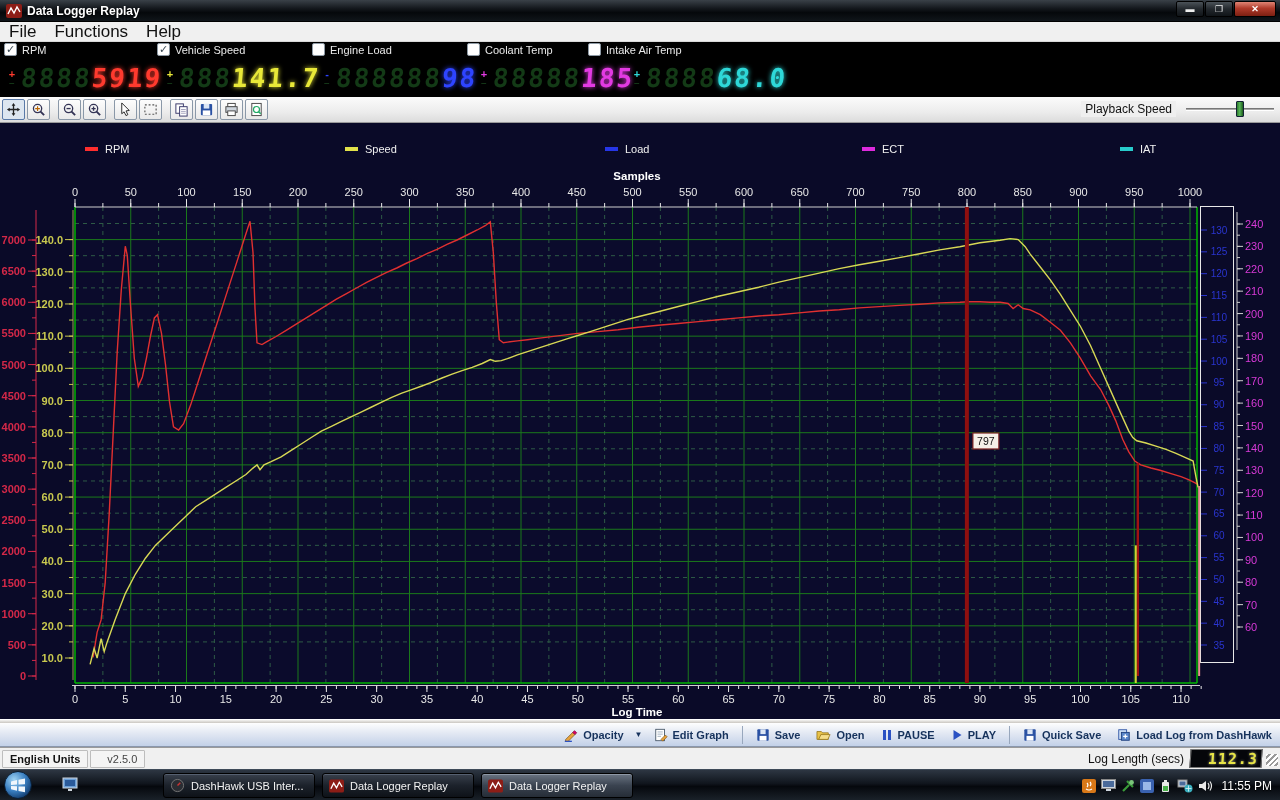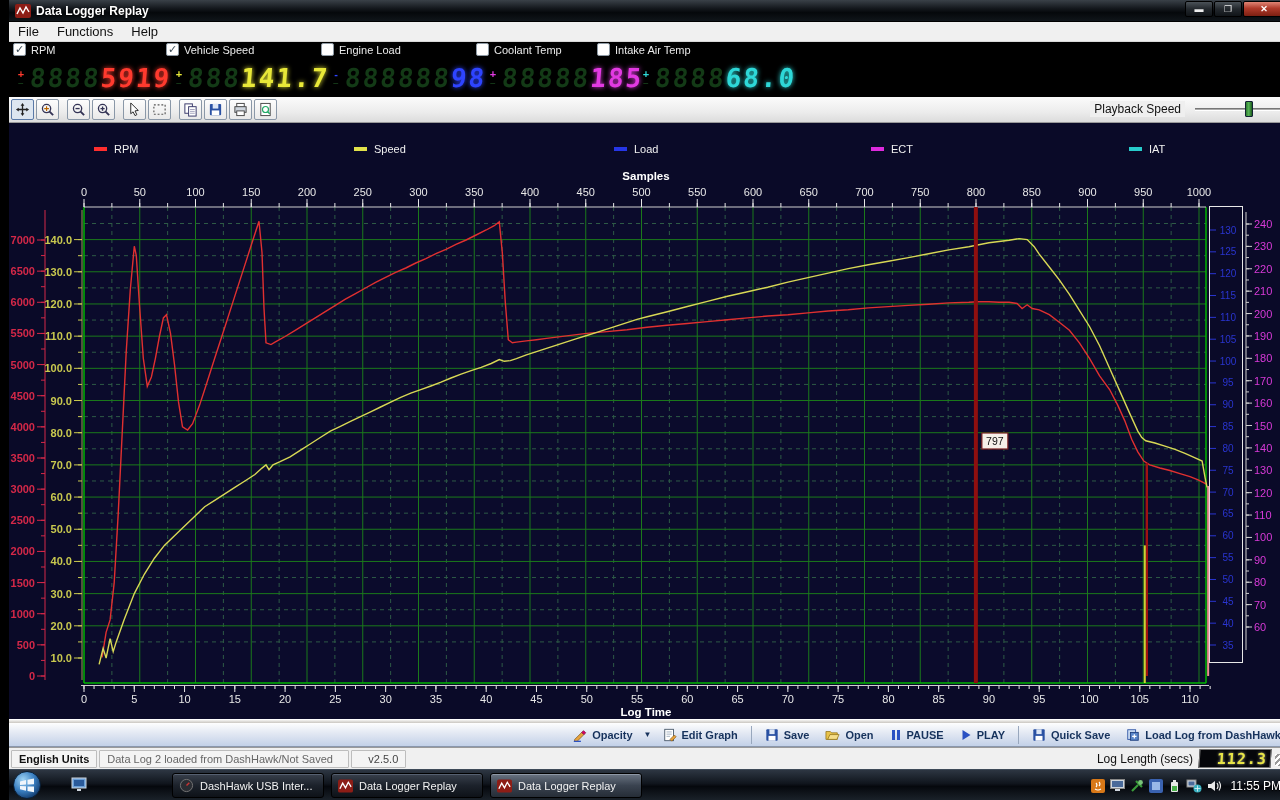--- a/index.html
+++ b/index.html
@@ -1,34 +1,34 @@
 <!DOCTYPE html>
 <html><head>
 <meta charset="utf-8">
 <style>
   * { margin:0; padding:0; box-sizing:border-box; }
   html,body { width:1280px; height:800px; overflow:hidden; background:#000; font-family:"Liberation Sans", sans-serif; }
-  #win { position:relative; width:1100px; height:800px;margin-left:9px; }
+  #win { position:relative; width:1100px; height:800px; }
 
   
   .titlebar { position:absolute; top:0; left:0; width:1280px; height:22px;
     background:linear-gradient(180deg,#3a4148 0%,#14181d 40%,#05080b 60%,#10151a 100%);
     display:flex; align-items:center; border-bottom:1px solid #000; }
   .titlebar .appicon { width:16px; height:14px; margin:0 5px 0 6px; }
   .titlebar .title { color:#fff; font-size:12px; font-weight:bold; text-shadow:0 1px 2px #000; }
   .winbtns { position:absolute; right:4px; top:1px; display:flex; gap:1px; }
   .winbtn { width:28px; height:16px; display:flex; align-items:center; justify-content:center;
     background:linear-gradient(180deg,#4b5258,#23282d 50%,#101418); border:1px solid #000; border-radius:2px;
     color:#eee; font-size:9px; line-height:1; }
   .winbtn.close { width:42px; background:linear-gradient(180deg,#e08575,#b03a2a 45%,#7c1f12); color:#fff; font-weight:bold; }
 
   
   .menubar { position:absolute; top:22px; left:0; width:1280px; height:20px; background:#f0f0f0;
     display:flex; align-items:center; border-bottom:1px solid #d8d8d8; }
-  .menuitem { font-size:13px; color:#111; padding:16px 9px; cursor:default; }
+  .menuitem { font-size:17px; color:#111; padding:16px 9px; cursor:default; }
 
   
   .checkrow { position:absolute; top:42px; left:0; width:1280px; height:18px; background:#000; }
   .chk { position:absolute; top:1px; display:flex; align-items:center; gap:5px; }
   .chk .box { width:13px; height:13px; background:#fff; border:1px solid #8e9aa5; border-radius:2px;
     display:flex; align-items:center; justify-content:center; font-size:11px; color:#3b4a56; line-height:1; }
   .chk .lbl { color:#e9e9e9; font-size:11px; }
 
   
   .ledrow { position:absolute; top:60px; left:0; width:1280px; height:37px; background:#000; }
@@ -921,21 +921,20 @@
         <rect x="2" y="2" width="9" height="11" fill="#cfe0f5" stroke="#2a51a3"></rect>
         <rect x="5" y="5" width="9" height="9" fill="#5a86c9" stroke="#1a3a7a"></rect>
         <path d="M7 9.5 h5 M9.5 7 v5" stroke="#fff" stroke-width="1.4"></path>
         </svg>
       <span>Load Log from DashHawk</span>
       </div>
   </div>
 
   <div class="statusbar">
     <div class="spane units">English Units</div>
-    <div class="spane msg" style="width:250px">Data Log 2 loaded from DashHawk/Not Saved</div>
     <div class="spane ver">v2.5.0</div>
     <div class="loglen">
       <span class="ll-label">Log Length (secs)</span>
       <span class="ll-led">112.3</span>
     </div>
     <div class="grip"></div>
   </div>
 
   <div class="taskbar">
     <div class="orb">

